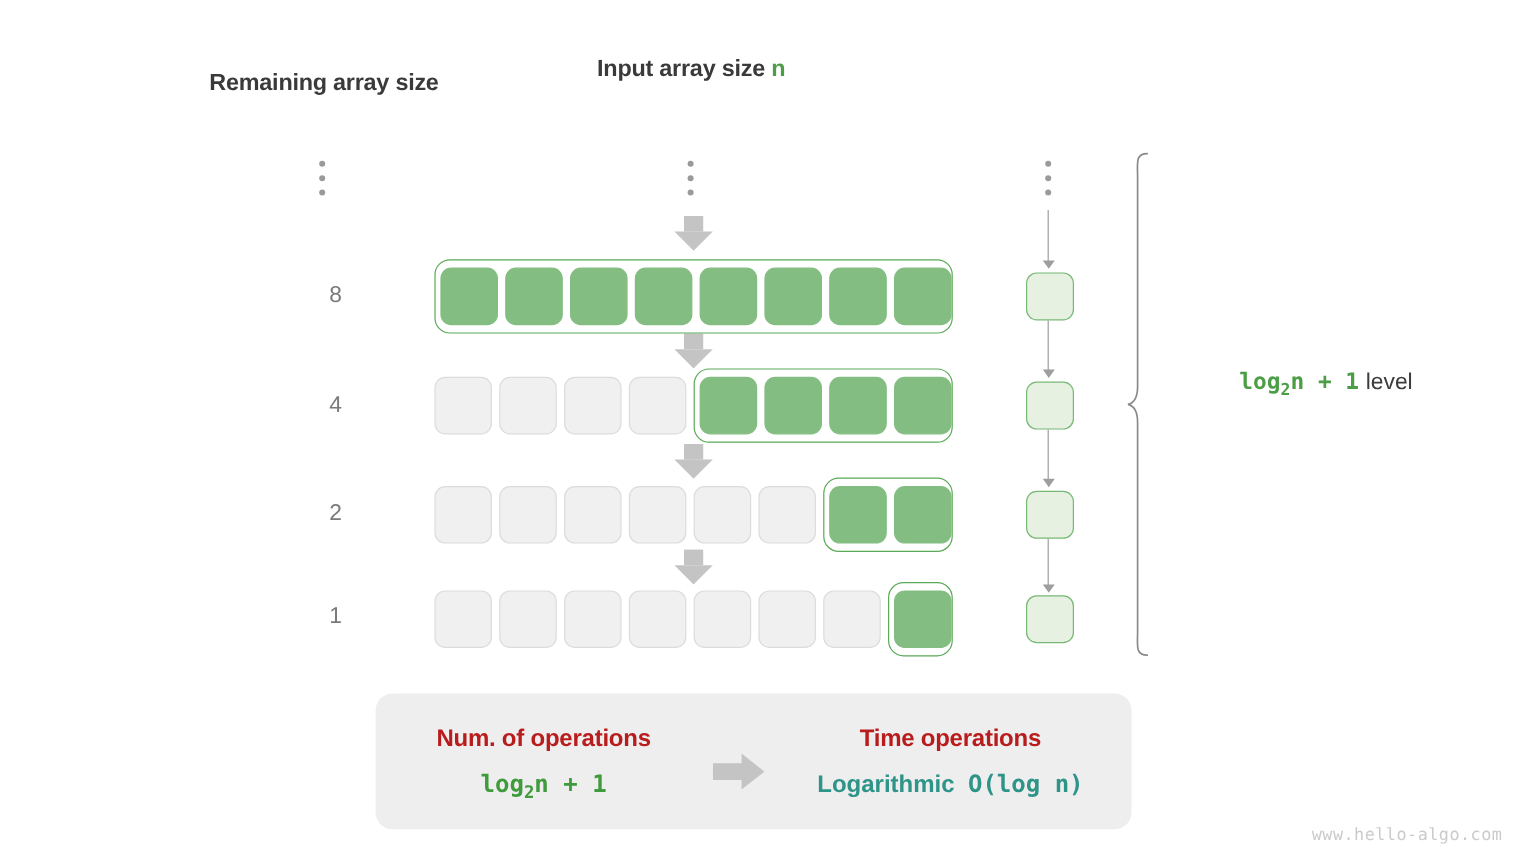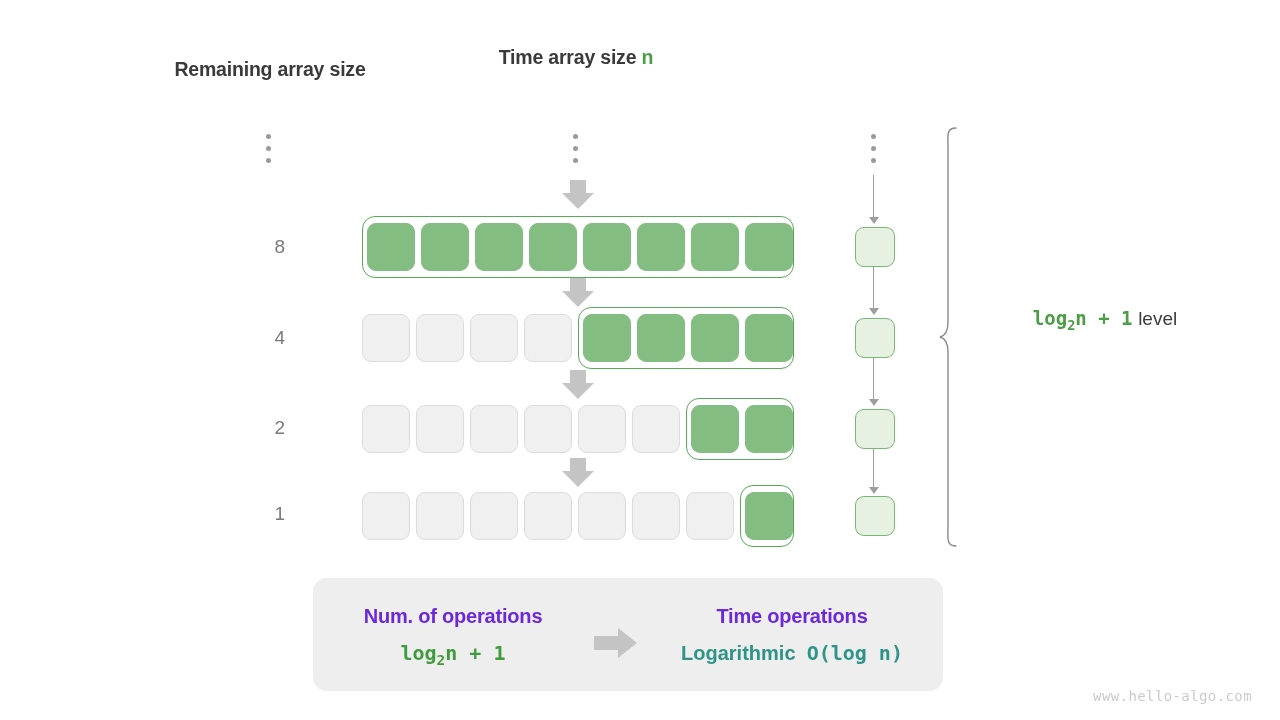--- a/index.html
+++ b/index.html
@@ -145,21 +145,21 @@
     left: 313px; top: 578px;
     width: 630px; height: 113px;
     background: #eeeeee;
     border-radius: 14px;
   }
   .panel-col {
     position: absolute;
     text-align: center;
   }
   .panel-col .t {
-    font-size: 20px; font-weight: bold; color: #6d28d9;
+    font-size: 20px; font-weight: bold; color: #b91c1c;
     letter-spacing: -0.2px;
   }
   .panel-col .v {
     margin-top: 13px;
     font-size: 20px; font-weight: bold;
   }
   .v.greenv { color: #3f9b3c; font-family: "DejaVu Sans Mono", monospace; }
   .v.tealv { color: #2e9488; }
   .v.tealv .mono { font-family: "DejaVu Sans Mono", monospace; }
   .panel-arrow { position: absolute; left: 594px; top: 627px; }
@@ -176,21 +176,21 @@
 </style>
 </head>
 <body>
 
 <div class="abs hdr-left">
   <span>Remaining array size</span>
 </div>
 
 <div class="abs hdr-mid">
   <div class="line1">
-    <span>Time array size </span><span class="green">n</span>
+    <span>Input array size </span><span class="green">n</span>
   </div>
 </div>
 
 <div class="abs hdr-right">
 </div>
 
 <div class="abs dots" style="left:266px; top:134px;">
   <i></i>
     <i></i>
     <i></i>

